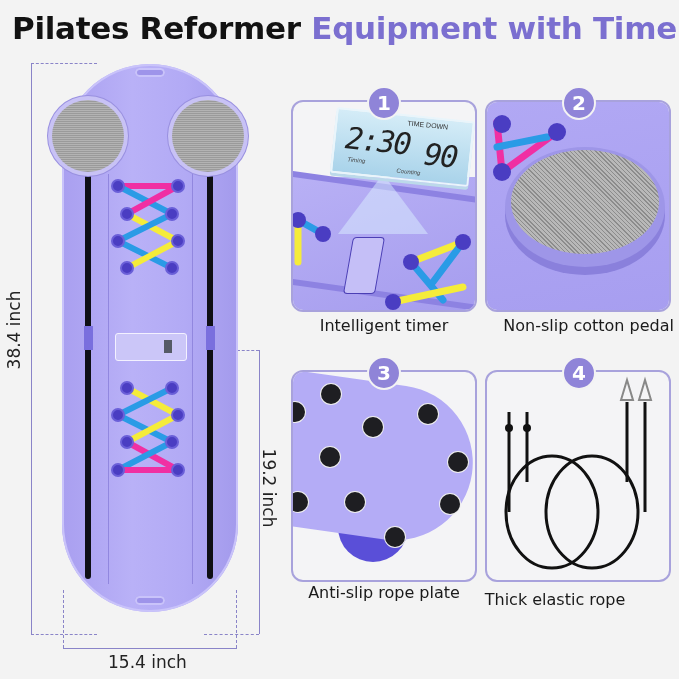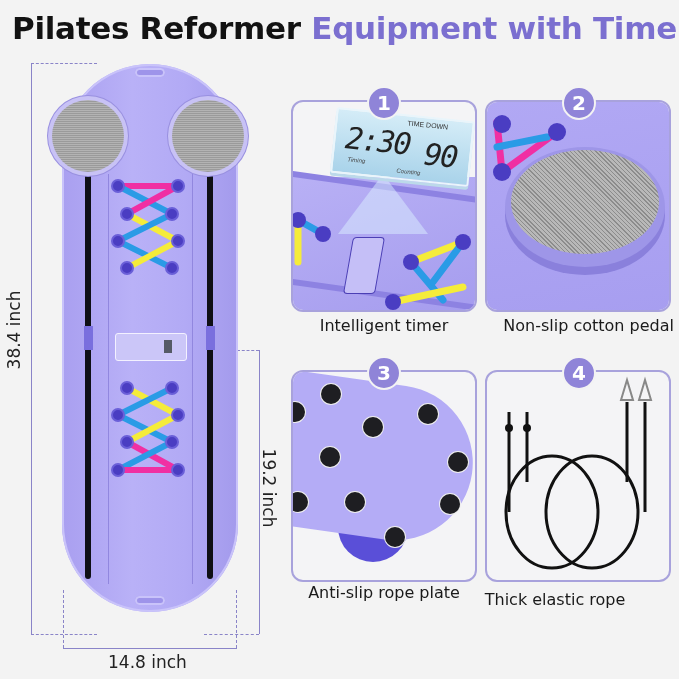--- a/index.html
+++ b/index.html
@@ -67,21 +67,21 @@
 <div class="dim-label rot" style="left:-26px;top:320px;width:80px;text-align:center;">38.4 inch</div>
 
 <div class="dim" style="left:259px;top:350px;height:284px;border-left-width:1px;"></div>
 <div class="dash" style="left:237px;top:350px;width:22px;border-top-width:1px;"></div>
 <div class="dash" style="left:204px;top:634px;width:55px;border-top-width:1px;"></div>
 <div class="dim-label rot90" style="left:229px;top:478px;width:80px;text-align:center;">19.2 inch</div>
 
 <div class="dim" style="left:63px;top:648px;width:174px;border-top-width:1px;"></div>
 <div class="dash" style="left:63px;top:590px;height:58px;border-left-width:1px;"></div>
 <div class="dash" style="left:236px;top:590px;height:58px;border-left-width:1px;"></div>
-<div class="dim-label" style="left:108px;top:652px;">14.8 inch</div>
+<div class="dim-label" style="left:108px;top:652px;">15.4 inch</div>
 
 <div class="board">
   <div class="handle" style="left:73px;top:4px;"></div>
   <div class="handle" style="left:73px;top:532px;"></div>
   <div class="rail-groove" style="left:46px;top:110px;height:410px;"></div>
   <div class="rail-groove" style="left:130px;top:110px;height:410px;"></div>
   <div class="rail" style="left:23px;top:110px;height:405px;"></div>
   <div class="rail" style="left:145px;top:110px;height:405px;"></div>
   <div class="mid-block" style="left:22px;top:262px;"></div>
   <div class="mid-block" style="left:144px;top:262px;"></div>

